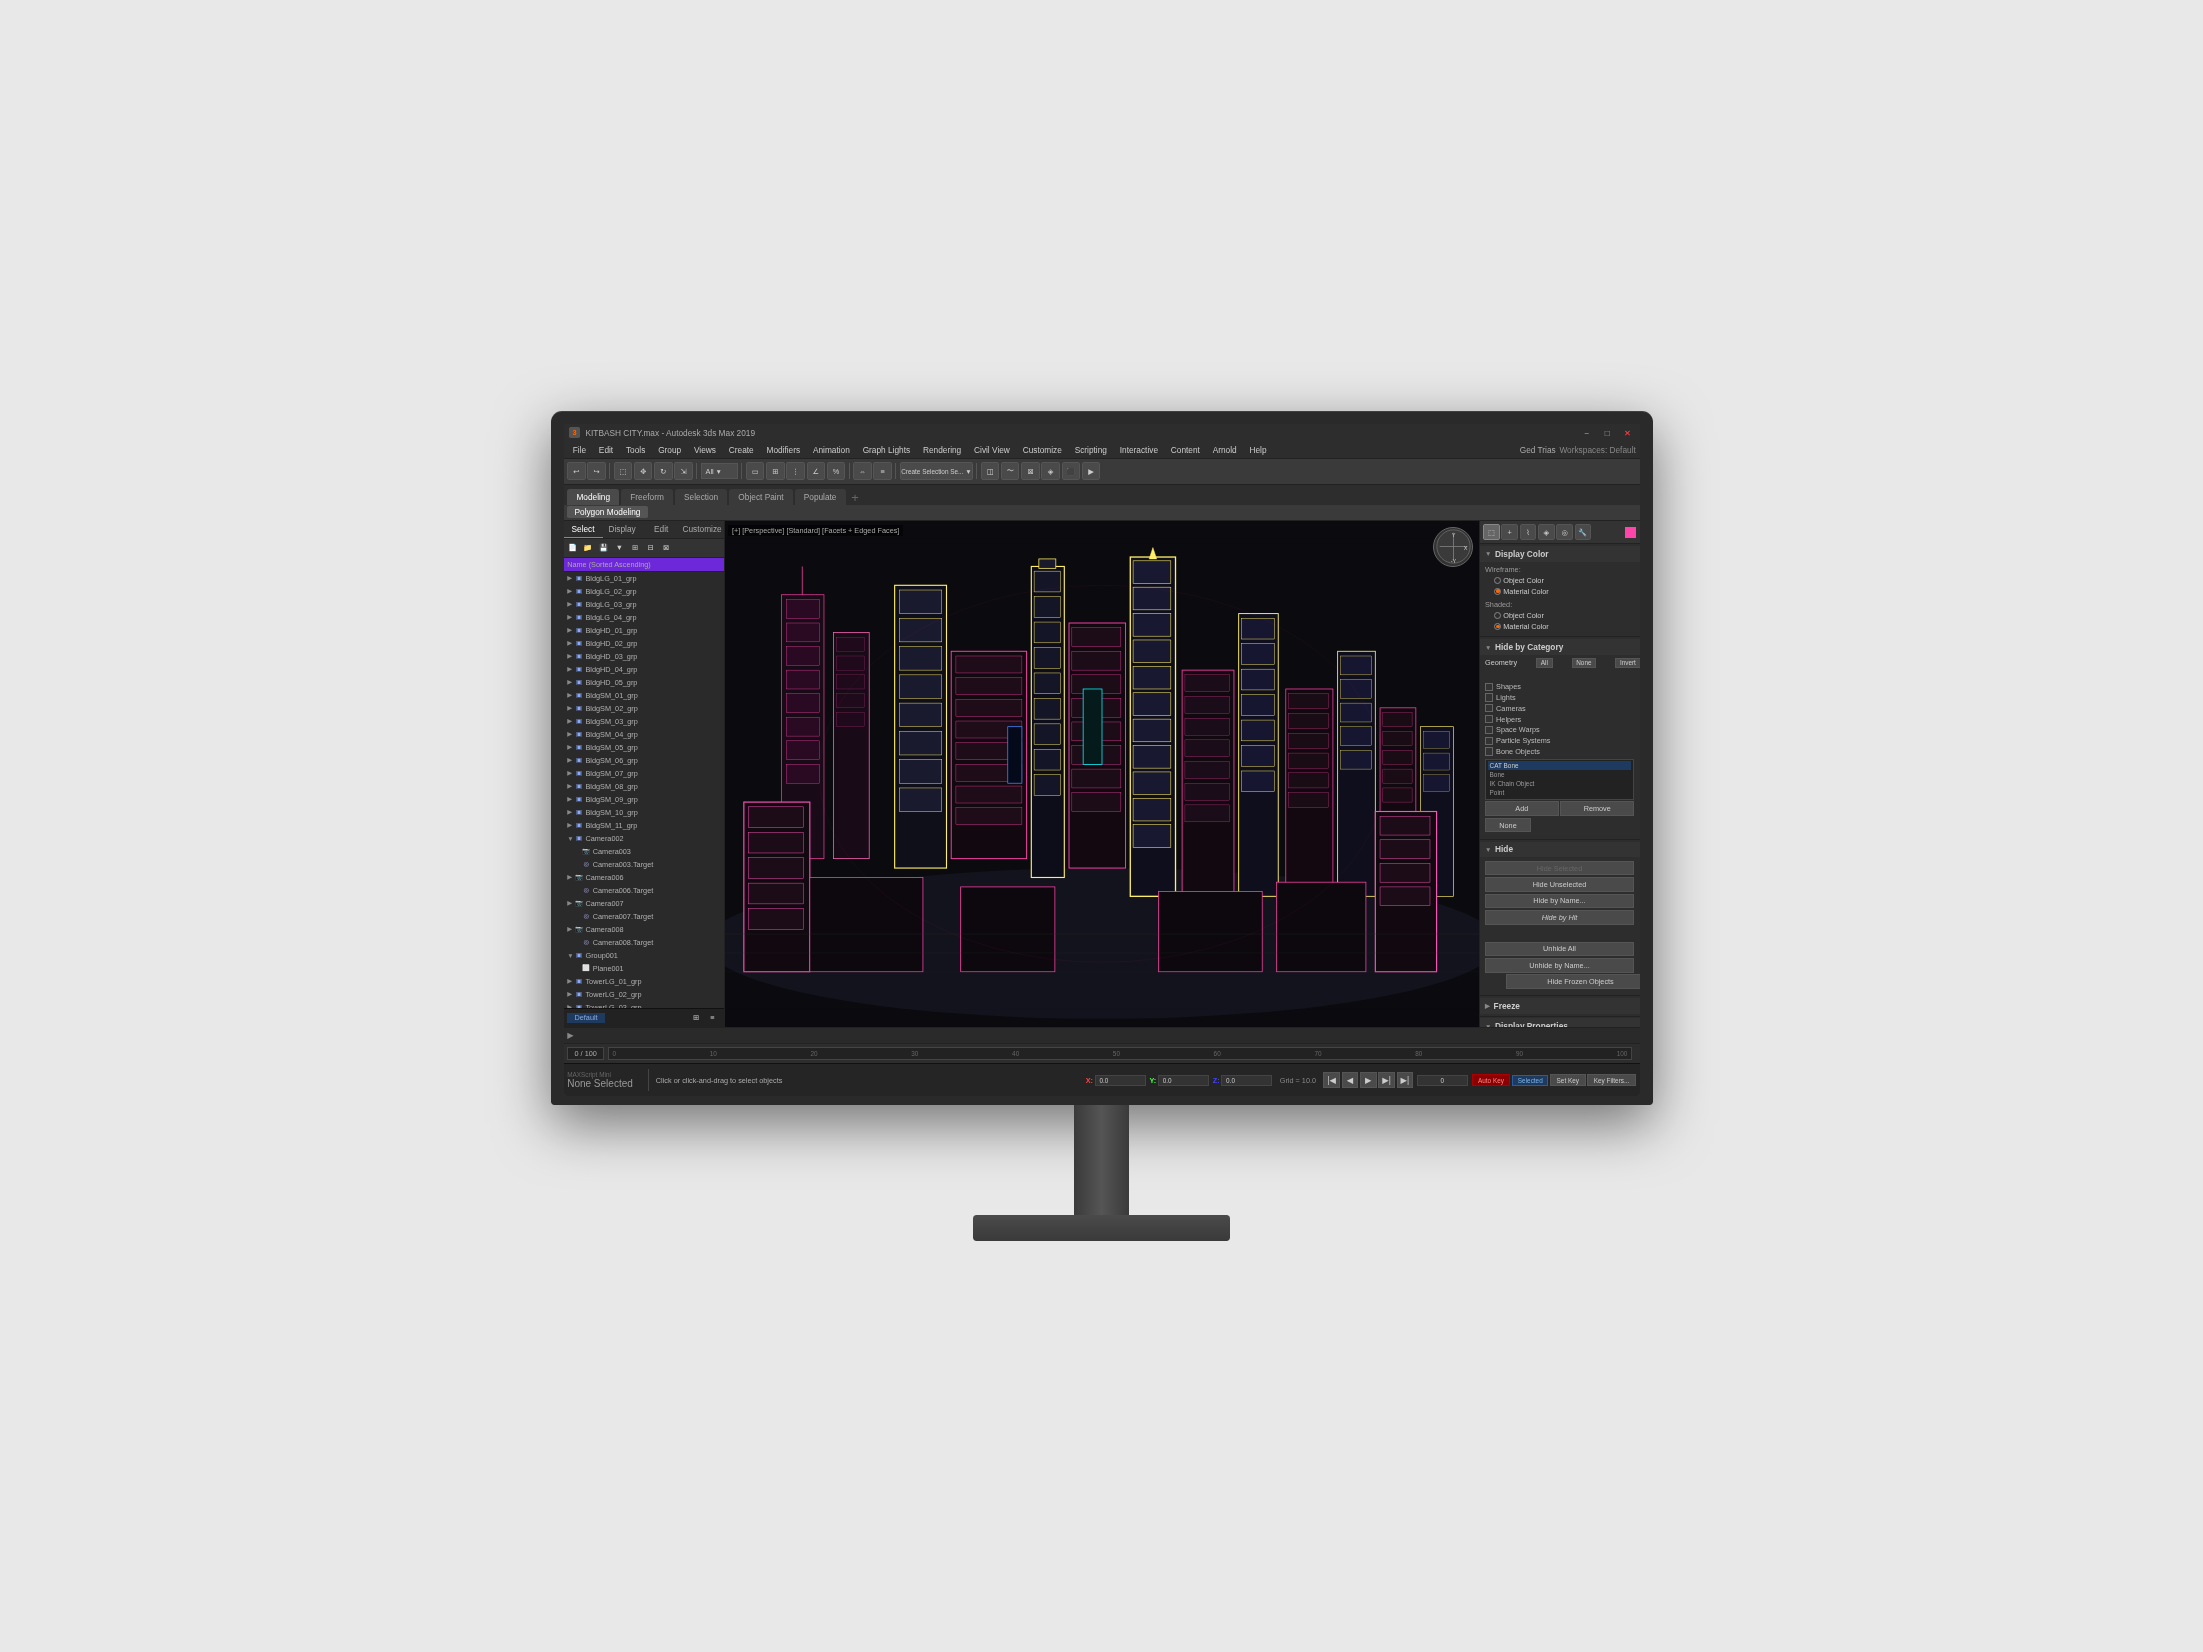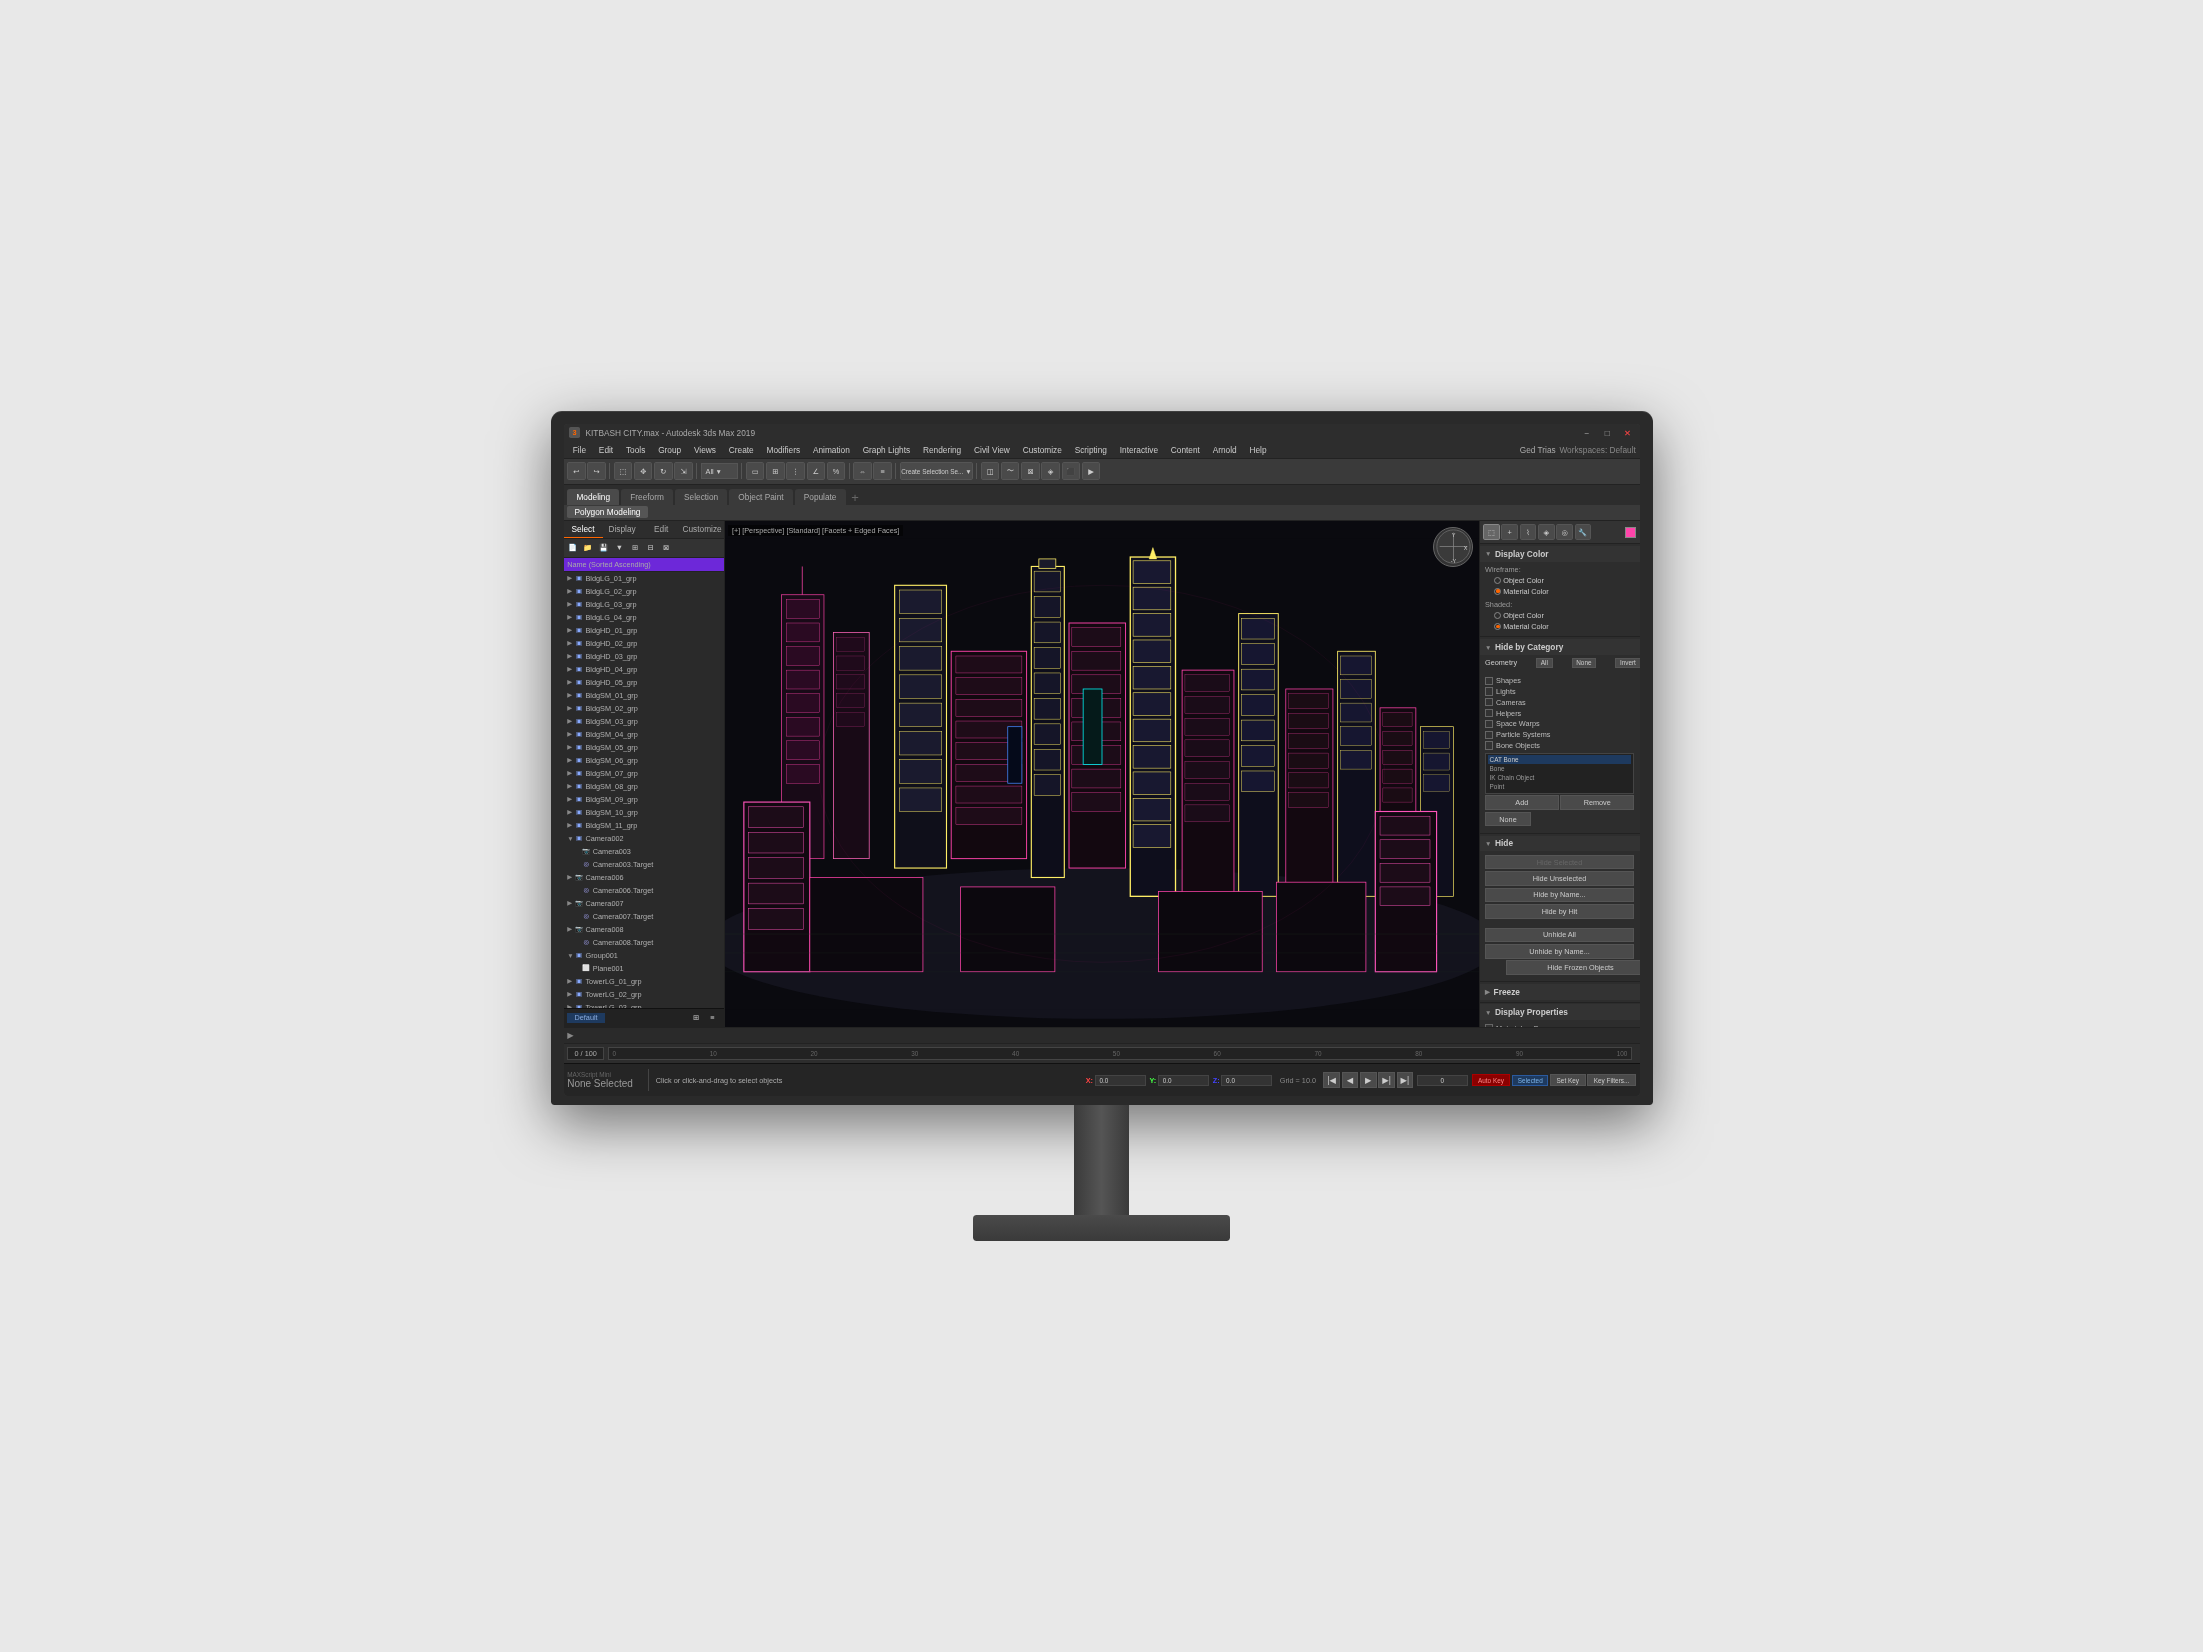--- a/index.html
+++ b/index.html
@@ -1150,21 +1150,21 @@
                 </div>
               </div>
             </div>
 
             <div class="panel-section">
               <div class="section-header">
                 <span class="section-arrow">▼</span>
                 <span>Hide by Category</span>
               </div>
               <div class="section-content">
-                <div style="display:grid; grid-template-columns: 1fr auto auto auto; gap:19px; align-items:center; margin-bottom:7px;">
+                <div style="display:grid; grid-template-columns: 1fr auto auto auto; gap:19px; align-items:center; margin-bottom:13px;">
                   <span style="font-size:7.3px; color:#ccc;">Geometry</span>
                   <div class="cat-btn">All</div>
                   <div class="cat-btn">None</div>
                   <div class="cat-btn">Invert</div>
                 </div>
                 <div class="checkbox-row">
                   <div class="checkbox"></div>
                   <span>Shapes</span>
                 </div>
                 <div class="checkbox-row">
@@ -1209,21 +1209,21 @@
 
             <div class="panel-section">
               <div class="section-header">
                 <span class="section-arrow">▼</span>
                 <span>Hide</span>
               </div>
               <div class="section-content hide-section">
                 <div class="sm-btn disabled" style="width:100%; margin-bottom:1.8px;">Hide Selected</div>
                 <div class="sm-btn" style="width:100%; margin-bottom:1.8px;">Hide Unselected</div>
                 <div class="sm-btn" style="width:100%; margin-bottom:1.8px;">Hide by Name...</div>
-                <div class="sm-btn" style="width:100%; margin-bottom:9px;">Hide by Hit</div>
+                <div class="sm-btn" style="width:100%; margin-bottom:17px;font-style:italic;">Hide by Hit</div>
                 <div class="sm-btn" style="width:100%; margin-bottom:1.8px;">Unhide All</div>
                 <div class="sm-btn" style="width:100%; margin-bottom:1.8px;">Unhide by Name...</div>
                 <div class="sm-btn" style="width:100%; margin-bottom:1.8px;margin-left:21px;">Hide Frozen Objects</div>
               </div>
             </div>
 
             <div class="panel-section">
               <div class="section-header">
                 <span class="section-arrow">▶</span>
                 <span>Freeze</span>

